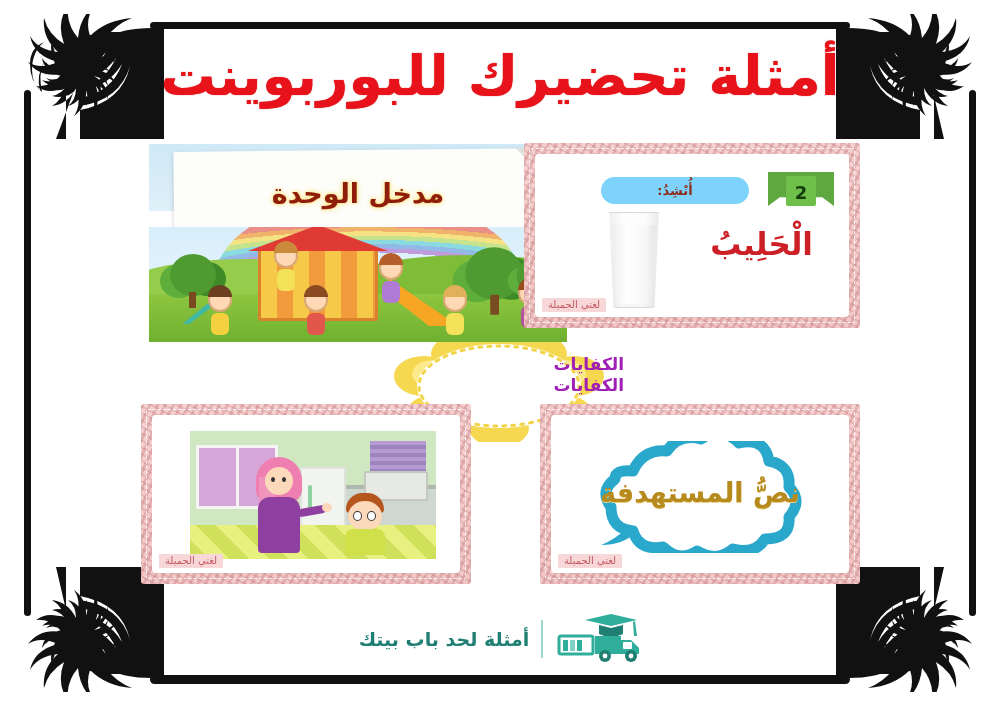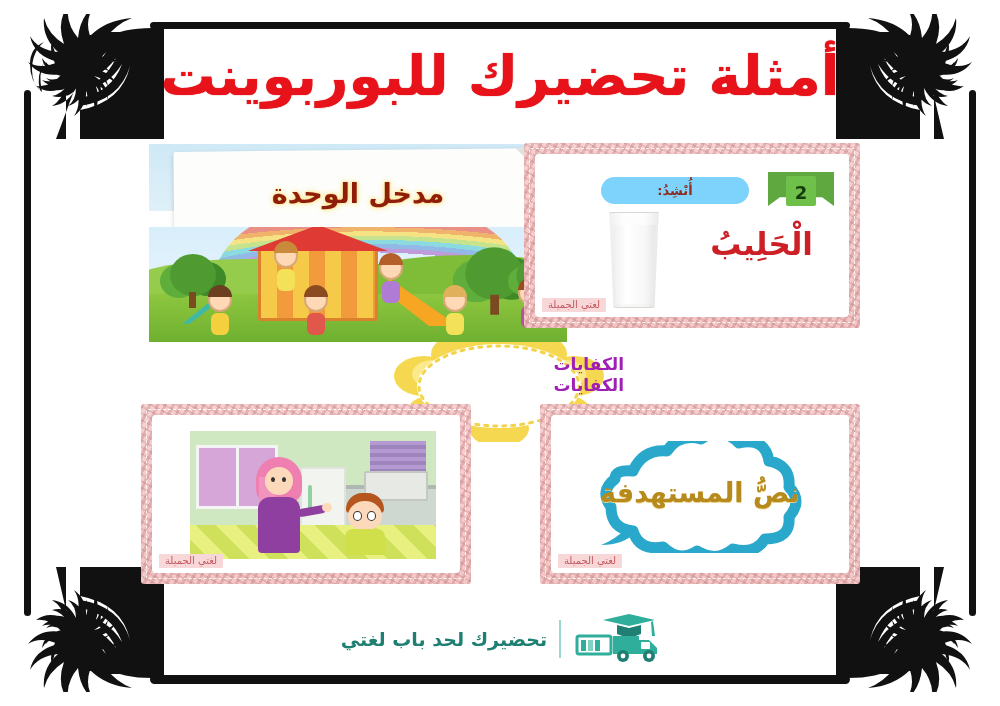--- a/index.html
+++ b/index.html
@@ -418,21 +418,21 @@
           <path fill="#2aa8cc" d="M56 84 q-18 16 -30 20 q22 0 34 -12 Z"></path>
         </svg>
       </div>
       <div class="cloud-text">نصُّ المستهدفة</div>
       <div class="tag">لغتي الجميلة</div>
     </div>
   </div>
 
   <div class="logo">
     <div class="logo-text">
-      <div class="logo-l2">تحضيرك لحد باب لغتي</div>
+      <div class="logo-l2">أمثلة لحد باب بيتك</div>
     </div>
     <div class="logo-sep"></div>
     <div class="logo-mark">
       <svg viewBox="0 0 86 50">
         <path fill="#2fae9b" d="M30 6 L56 0 L82 6 L56 12 Z"></path>
         <path fill="#1f7f72" d="M44 11 L44 20 q12 6 24 0 L68 11 L56 14 Z"></path>
         <path fill="#2fae9b" d="M80 7 L82 22 l-3 0 L78 8 Z"></path>
         <rect x="4" y="22" width="34" height="18" rx="2" fill="#ffffff" stroke="#2fae9b" stroke-width="3"></rect>
         <rect x="8" y="26" width="5" height="11" fill="#2fae9b"></rect>
         <rect x="15" y="26" width="5" height="11" fill="#7fd3c5"></rect>

